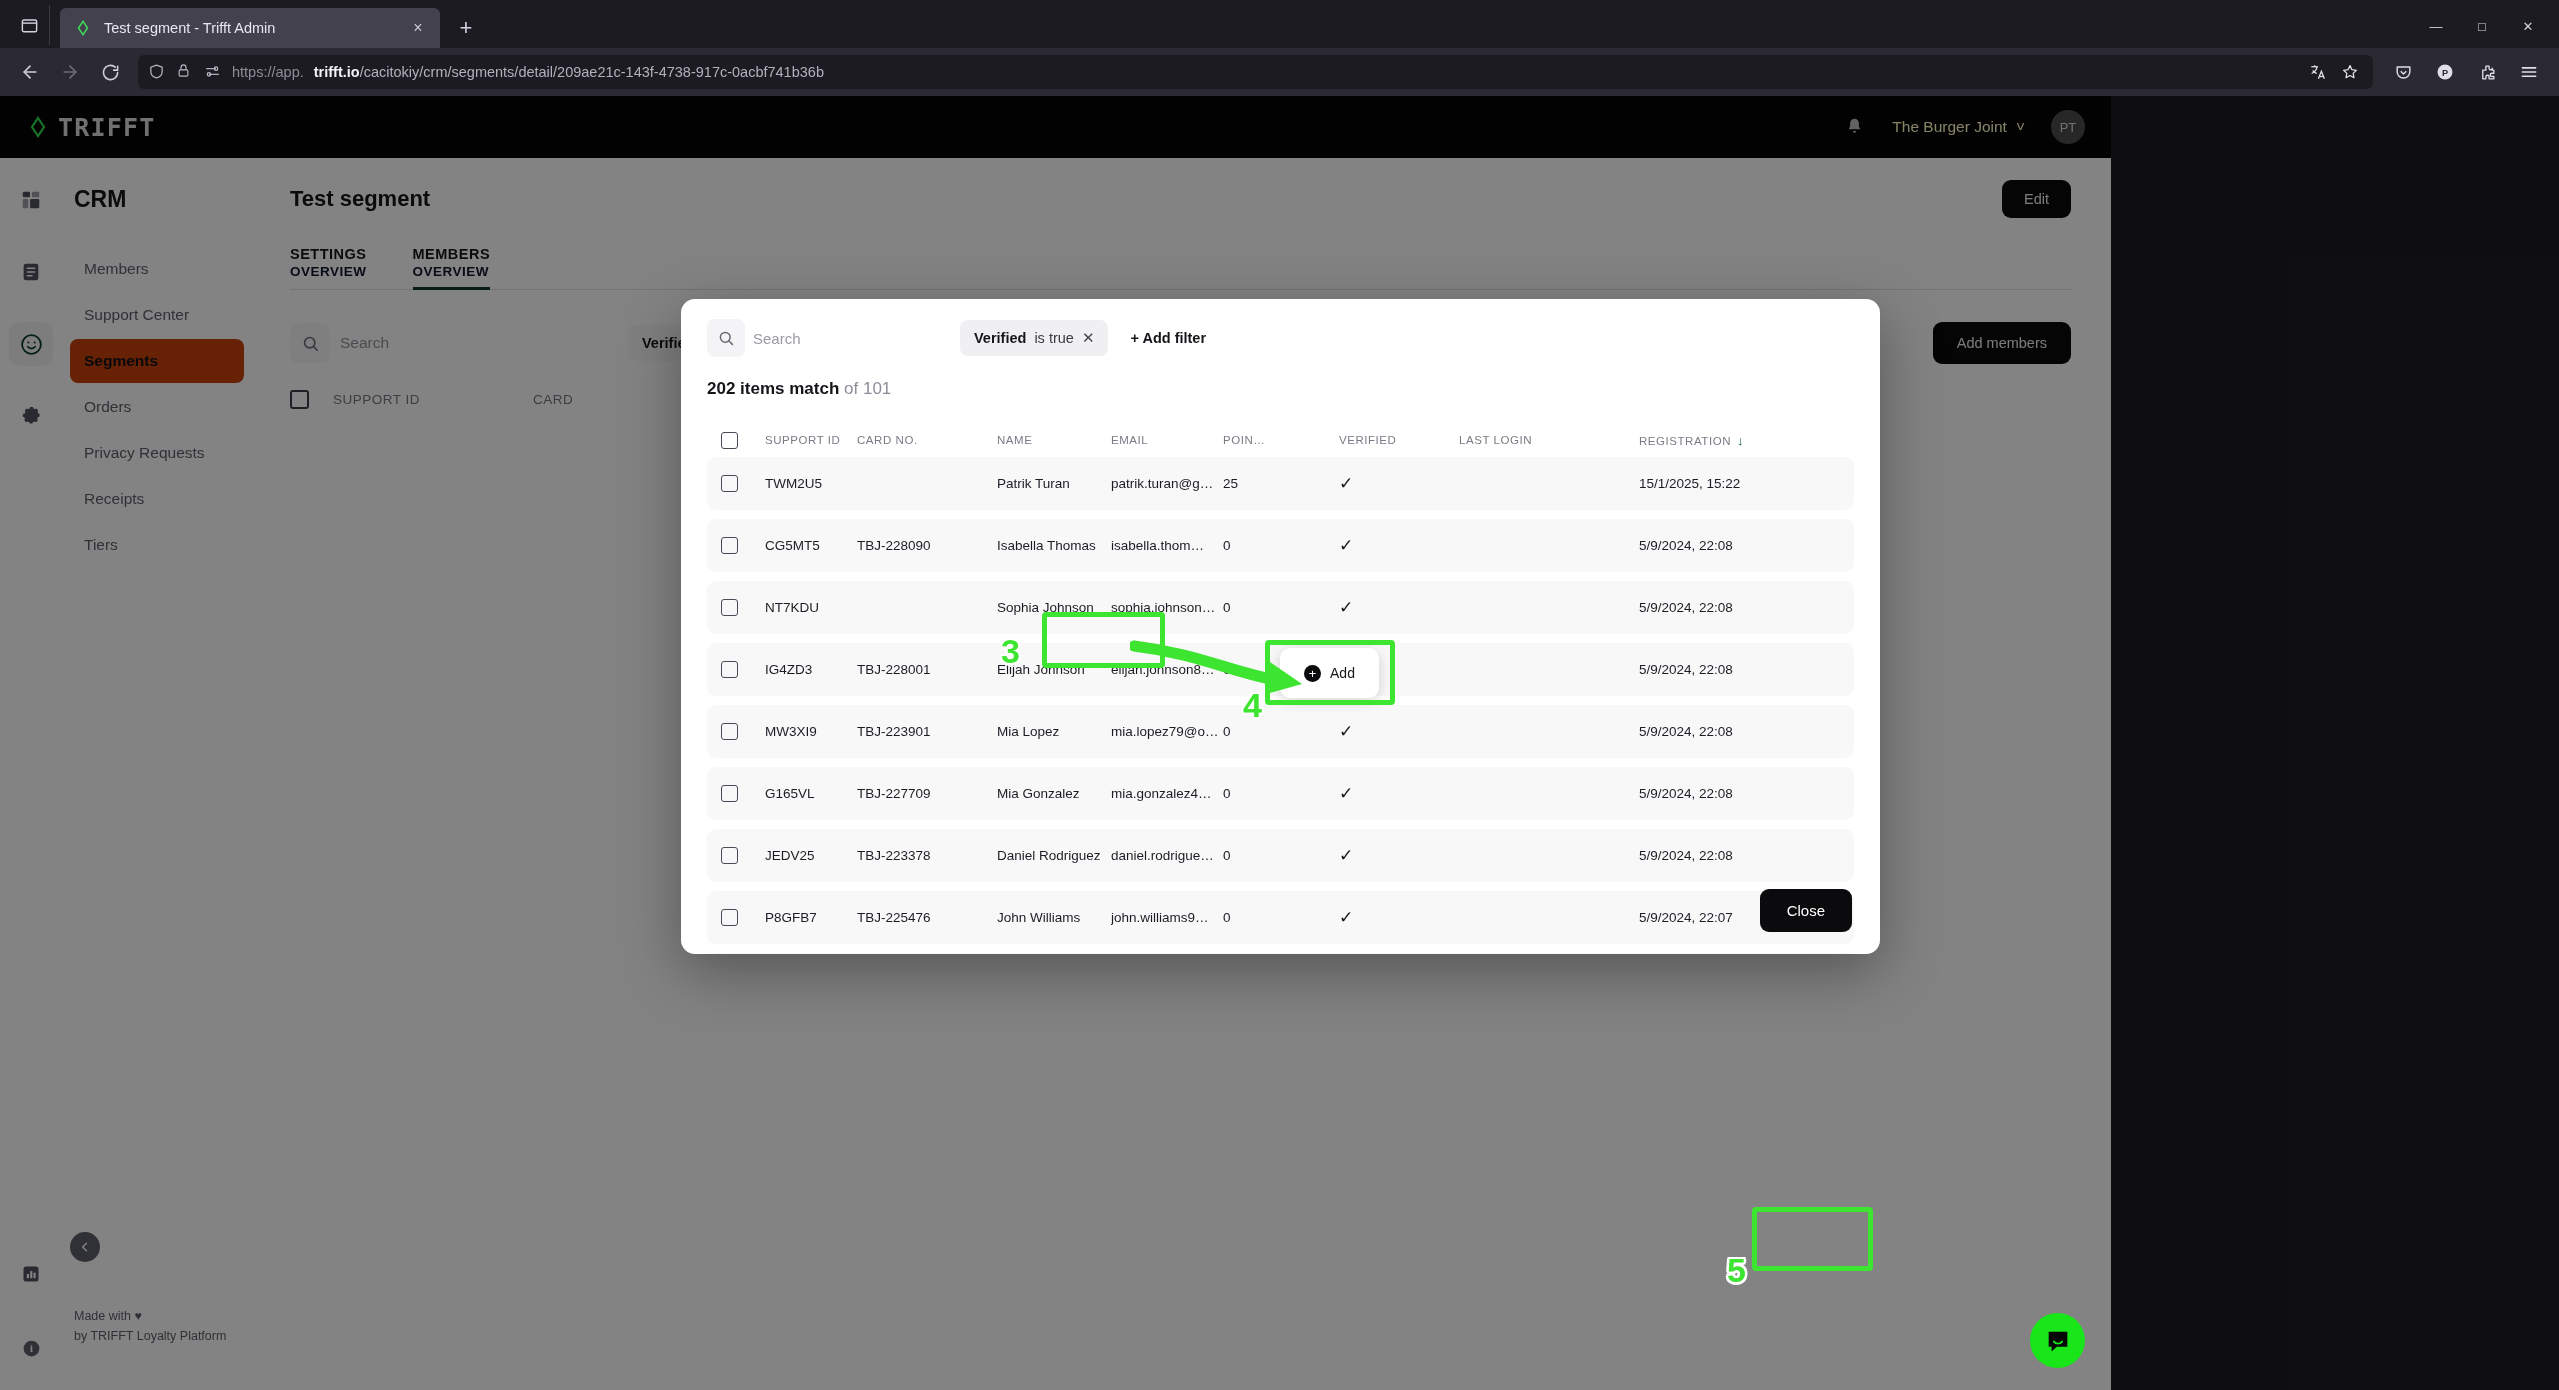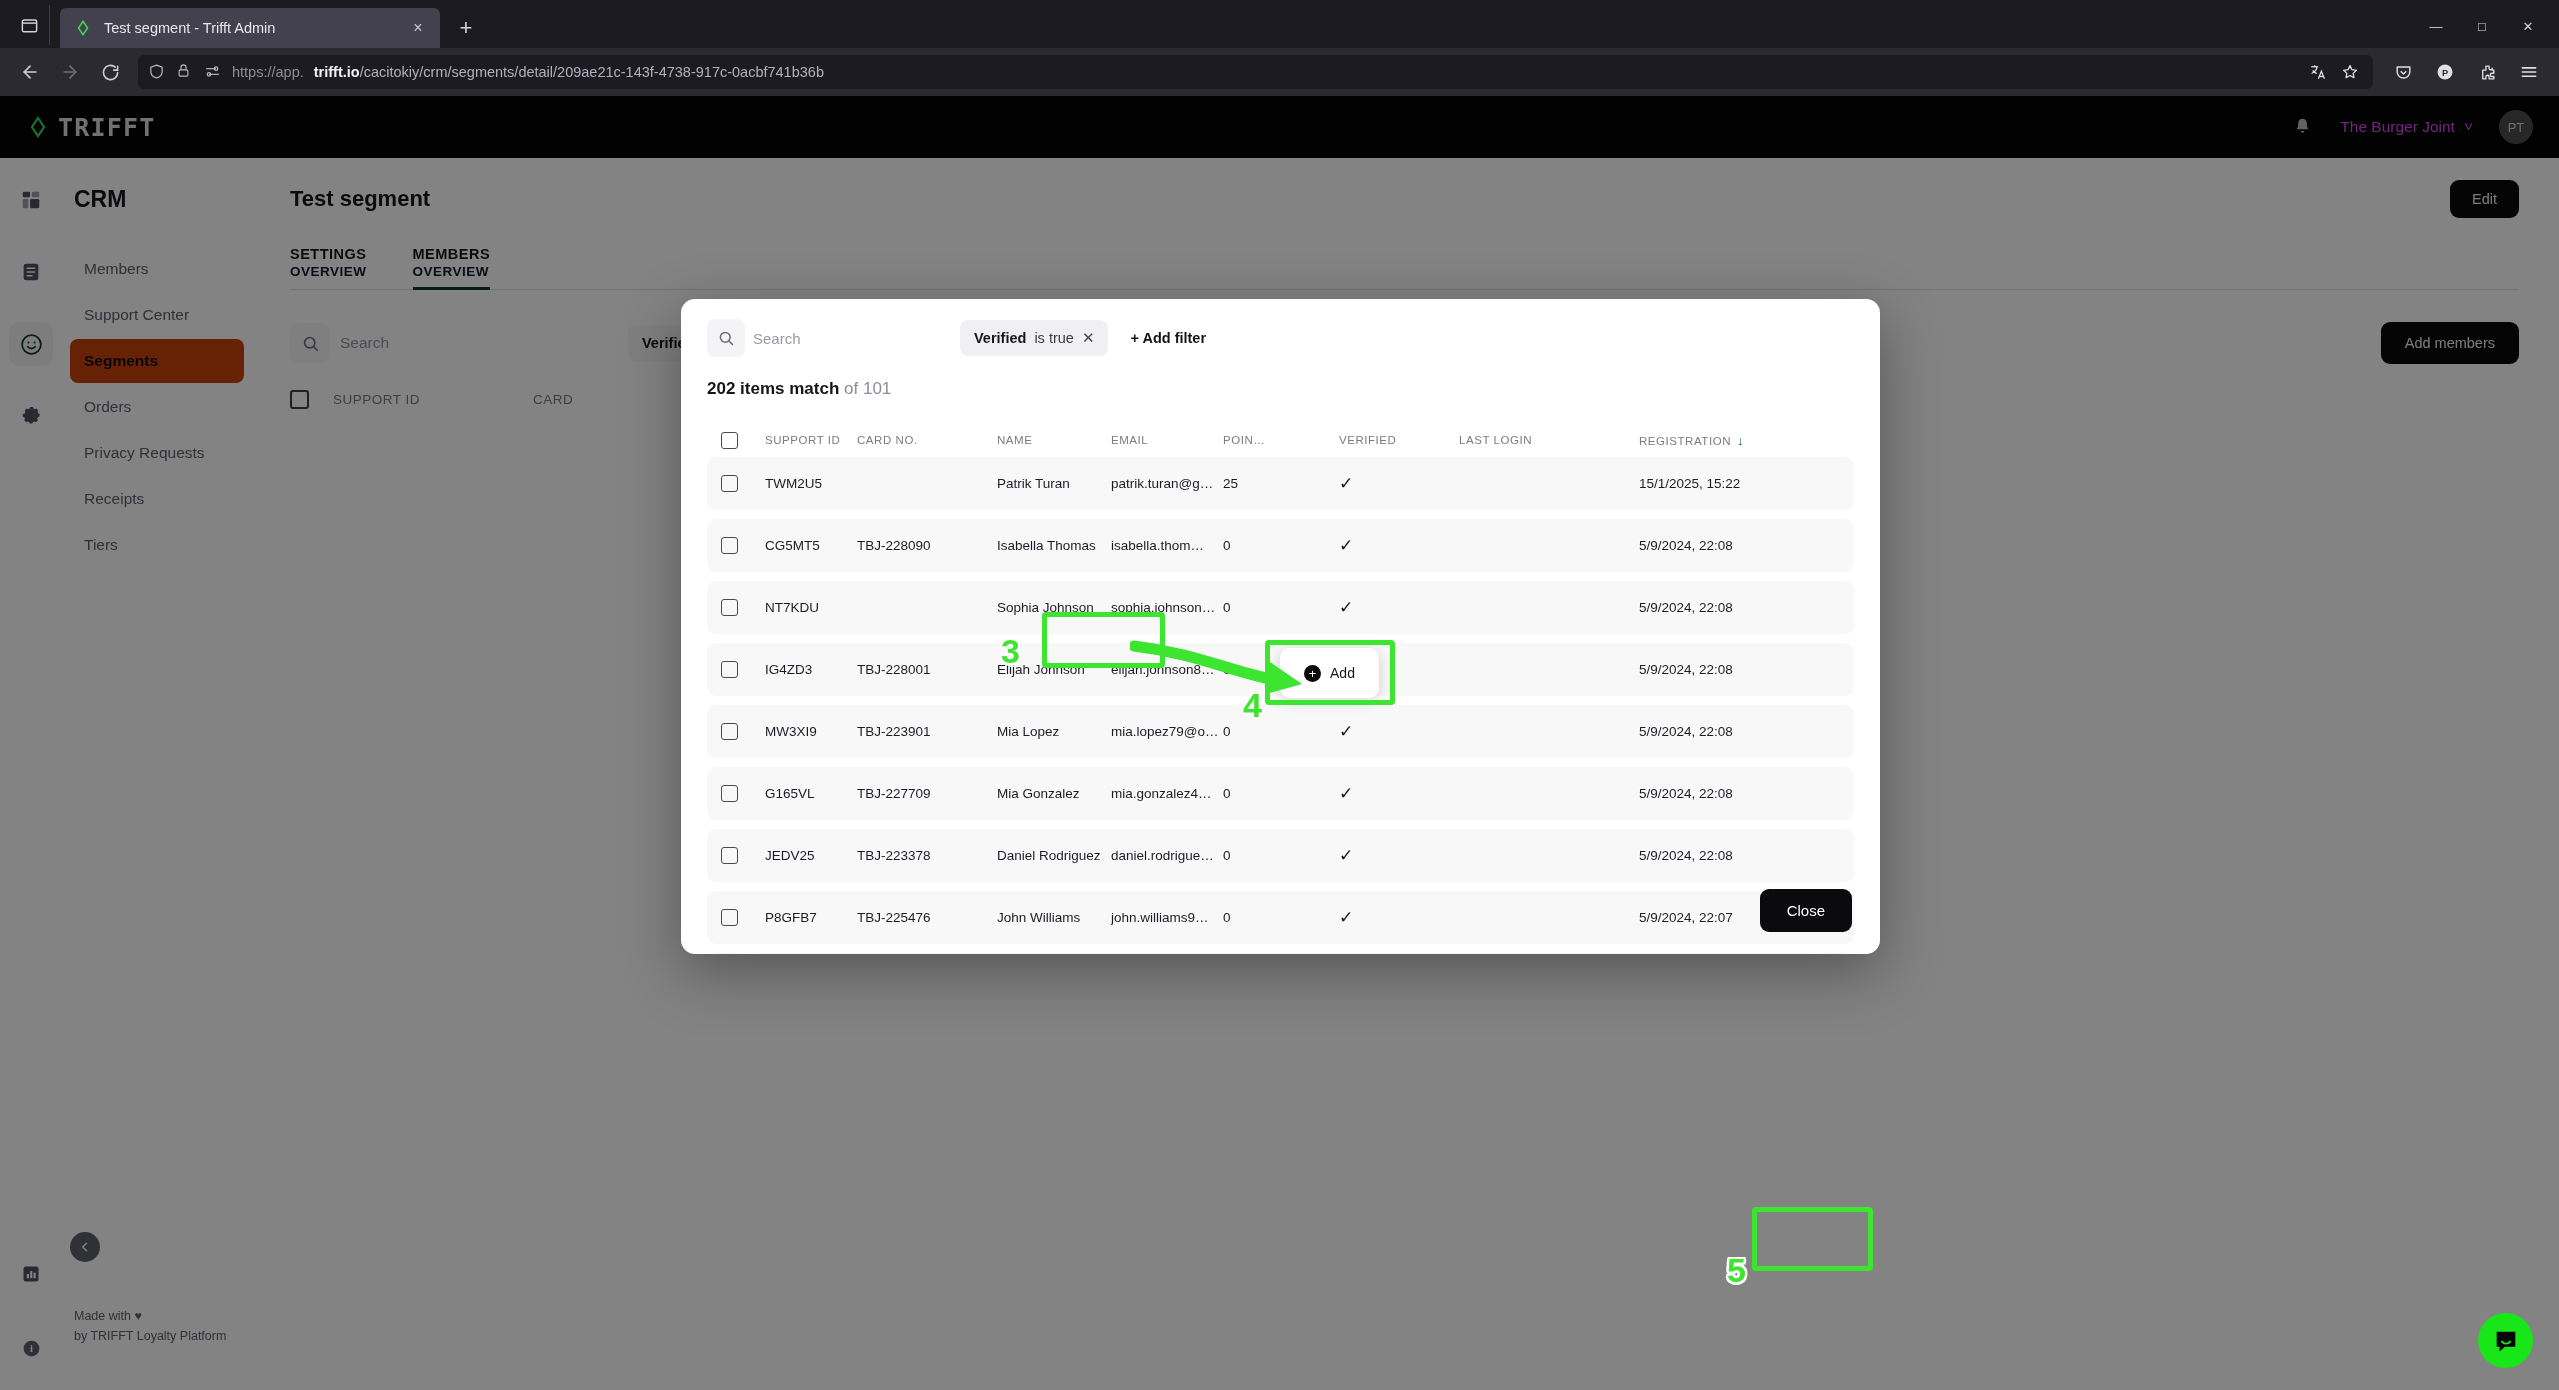--- a/index.html
+++ b/index.html
@@ -68,35 +68,35 @@
   .url-text b { color: #f2f1f6; font-weight: 700; padding-left: 10px; }
   .url-text .path { color: #b2b0bd; }
   .urlbar-right { margin-left: auto; display: flex; align-items: center; gap: 14px; padding-right: 4px; }
   .toolbar-right { display: flex; align-items: center; gap: 6px; }
   .tb-btn {
     width: 36px; height: 36px; border-radius: 4px; color: #e0dee9;
     display: flex; align-items: center; justify-content: center;
   }
 
   
-  .app { position: absolute; left: 0; top: 96px; width: 2559px; height: 1294px; background: #f7f7f8; }
+  .app { position: absolute; left: 0; top: 96px; width: 2111px; height: 1294px; background: #f7f7f8; }
 
   .topbar {
     height: 62px; background: #050506; display: flex; align-items: center;
     padding: 0 26px; position: relative;
   }
   .brand { display: flex; align-items: center; gap: 8px; }
   .brand-mark { width: 24px; height: 24px; }
   .brand-text {
     color: #d6d6d6; font-size: 25px; letter-spacing: 1.2px;
     font-family: "DejaVu Sans Mono", monospace; font-weight: 700;
   }
   .topbar-right { margin-left: auto; display: flex; align-items: center; gap: 26px; }
   .bell { width: 22px; height: 22px; color: #b9b9b9; }
-  .tenant { color: #d946ef; font-size: 15.5px; display: flex; align-items: flex-end; gap: 9px; }
+  .tenant { color: #fef9c3; font-size: 15.5px; display: flex; align-items: flex-end; gap: 9px; }
   .avatar {
     width: 34px; height: 34px; border-radius: 50%; background: #4b4b4b;
     color: #d3d3d3; font-size: 13px; display: flex; align-items: center; justify-content: center;
   }
 
   .body-wrap { display: flex; height: calc(1294px - 62px); }
 
   
   .rail {
     width: 62px; background: #f7f7f8; padding-top: 20px;

